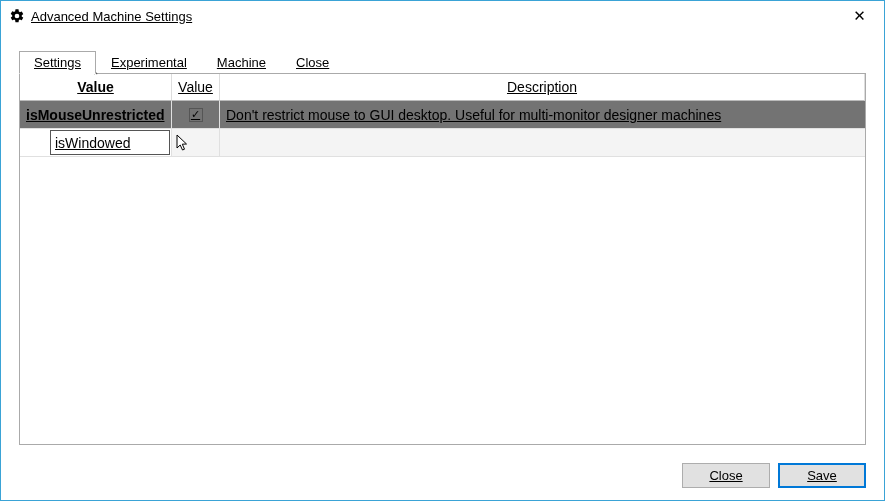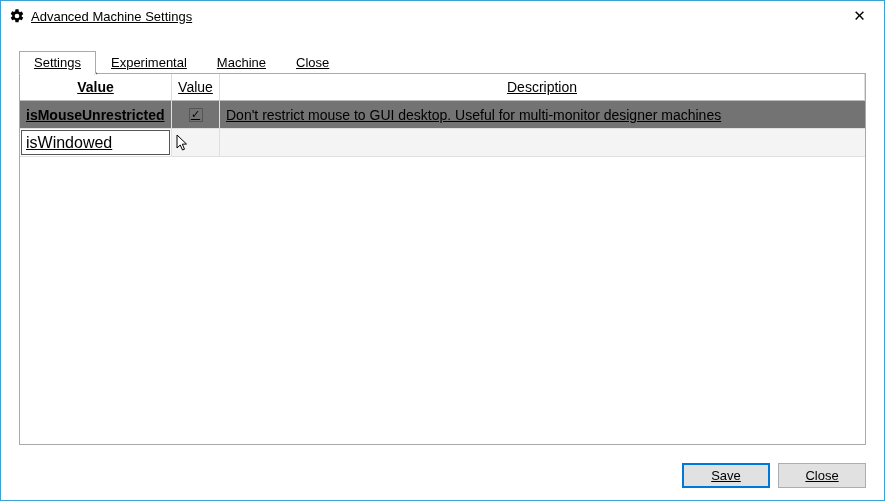--- a/index.html
+++ b/index.html
@@ -131,23 +131,24 @@
     justify-content: center;
     font-size: 11px;
     line-height: 1;
   }
   .name-input {
     width: 100%;
     height: 100%;
     border: 1px solid #555;
     background: #fff;
     font: inherit;
-    font-size: 16px;
+    font-size: 14px;
     padding: 2px 4px;
     outline: none;
+    margin-left: 29px;
   }
   .cell.editing { padding: 1px; background: #fff; }
   .cursor-arrow {
     position: absolute;
     pointer-events: none;
   }
   .footer {
     display: flex;
     justify-content: flex-end;
     gap: 8px;
@@ -216,16 +217,16 @@
           <svg class="cursor-arrow" width="14" height="18" viewBox="0 0 14 18" style="left:4px; top:5px;">
             <path d="M1 1 L1 14 L4.2 11 L6.5 16 L8.5 15.2 L6.3 10.2 L10.5 10 Z" fill="#fff" stroke="#000" stroke-width="1"></path>
           </svg>
         </div>
         <div class="cell row2"></div>
       </div>
     </div>
   </div>
 
   <div class="footer">
+    <button class="btn">Close</button>
     <button class="btn primary">Save</button>
-    <button class="btn">Close</button>
   </div>
 </div>
 
 </body></html>

